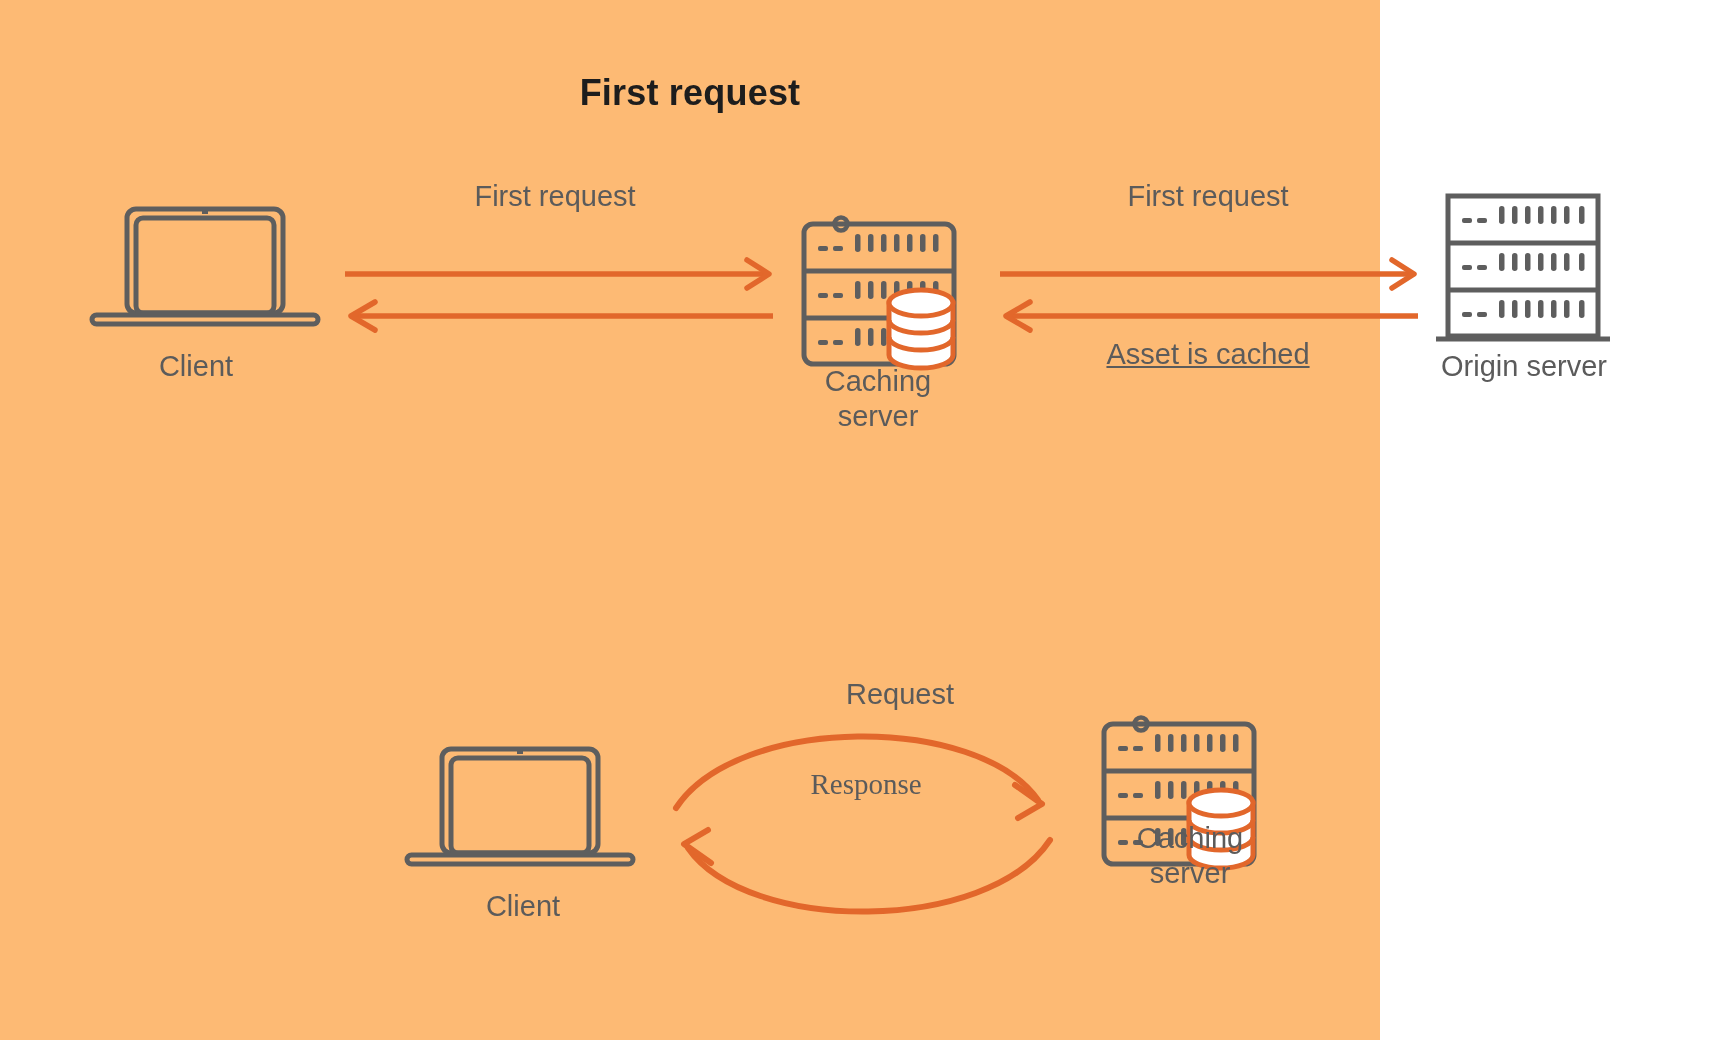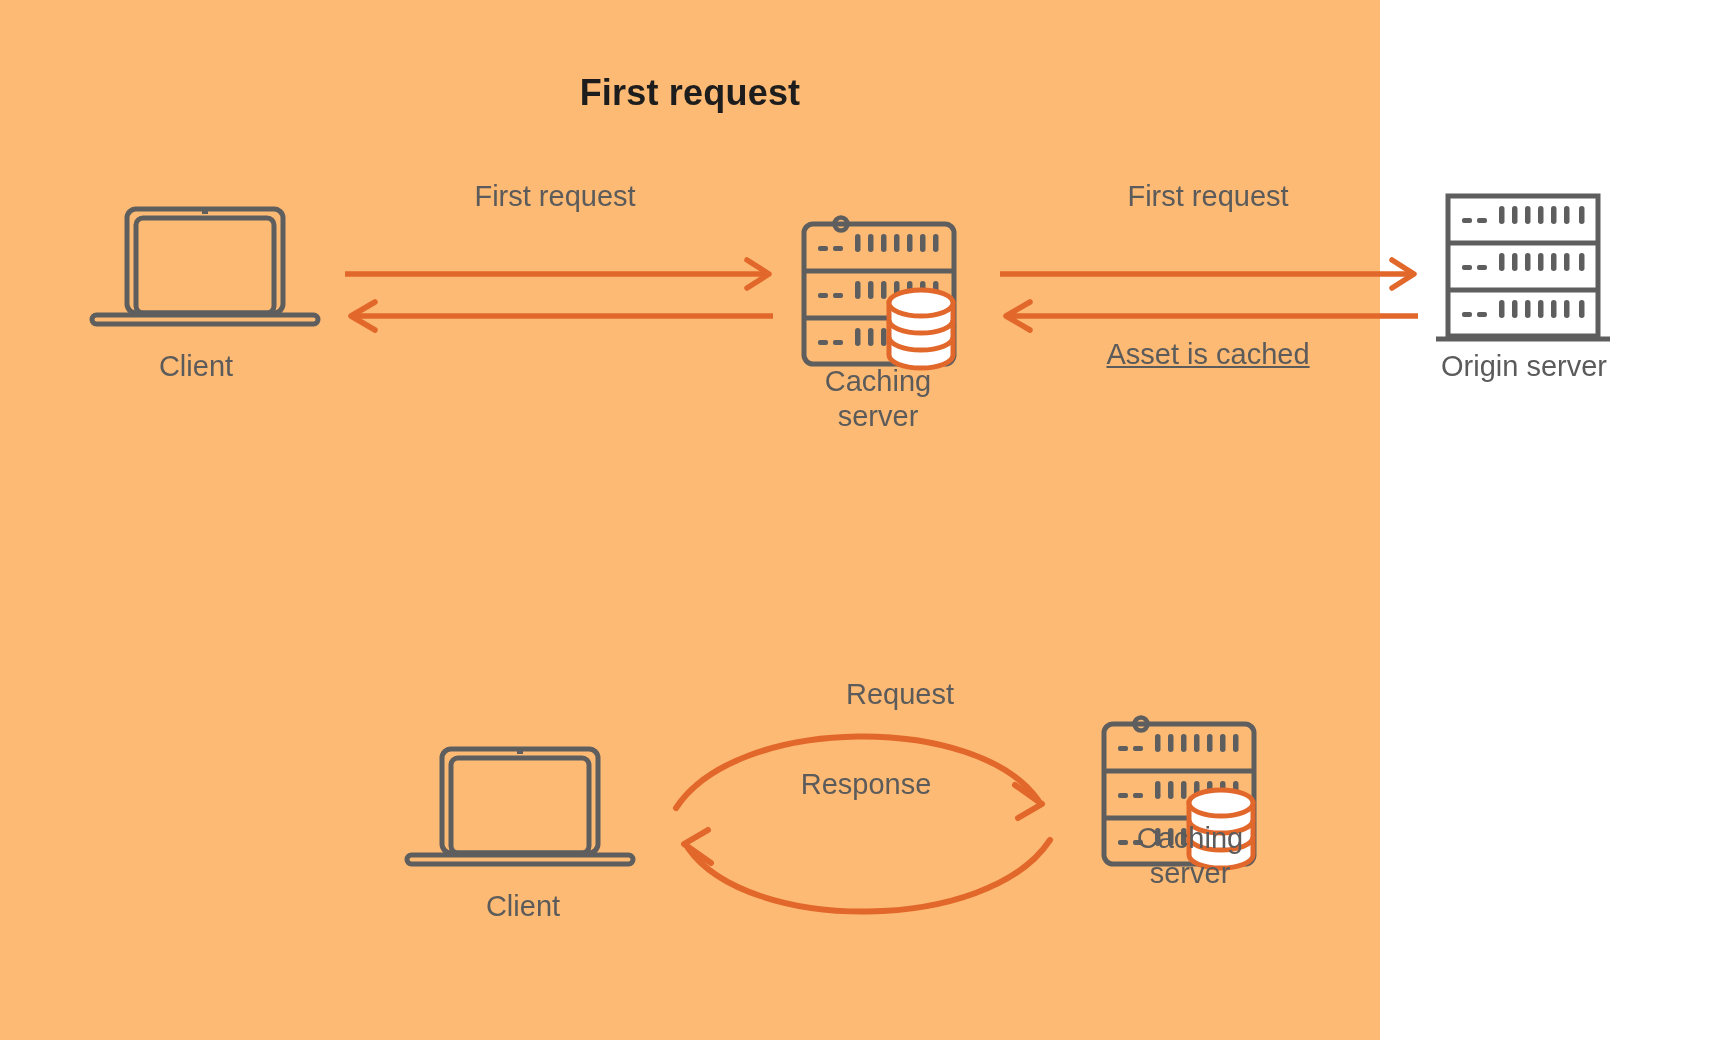--- a/index.html
+++ b/index.html
@@ -222,21 +222,21 @@
         <polyline points="347,85 374,104 350,118" class="stroke-orange" stroke-width="6" stroke-linecap="round" stroke-linejoin="round"></polyline>
       </g>
 
       <g>
         <path d="M382 140 C 320 234, 80 234, 20 148" class="stroke-orange" stroke-width="6" stroke-linecap="round"></path>
         <polyline points="43,163 16,144 40,130" class="stroke-orange" stroke-width="6" stroke-linecap="round" stroke-linejoin="round"></polyline>
       </g>
     </svg>
   </div>
   <div class="lbl center" style="left:866px; top:678px;margin-left:34px;">Request</div>
-  <div class="lbl center" style="left:866px; top:768px;">Response</div>
+  <div class="lbl center" style="left:866px; top:768px;font-family:Liberation Serif, serif;">Response</div>
 
   <div class="node" style="left:1100px; top:715px;">
     <svg width="180" height="160" viewBox="0 0 180 160">
       <rect x="4" y="9" width="150" height="140" rx="9" ry="9" class="stroke-grey" stroke-width="5"></rect>
       <line x1="4" y1="56" x2="154" y2="56" class="stroke-grey" stroke-width="5"></line>
       <line x1="4" y1="103" x2="154" y2="103" class="stroke-grey" stroke-width="5"></line>
       <circle cx="41" cy="9" r="6.5" class="stroke-grey" stroke-width="4.5" fill="#ffffff"></circle>
       <g class="fill-grey">
         <rect x="18" y="31" width="10" height="5" rx="2"></rect>
         <rect x="33" y="31" width="10" height="5" rx="2"></rect>

